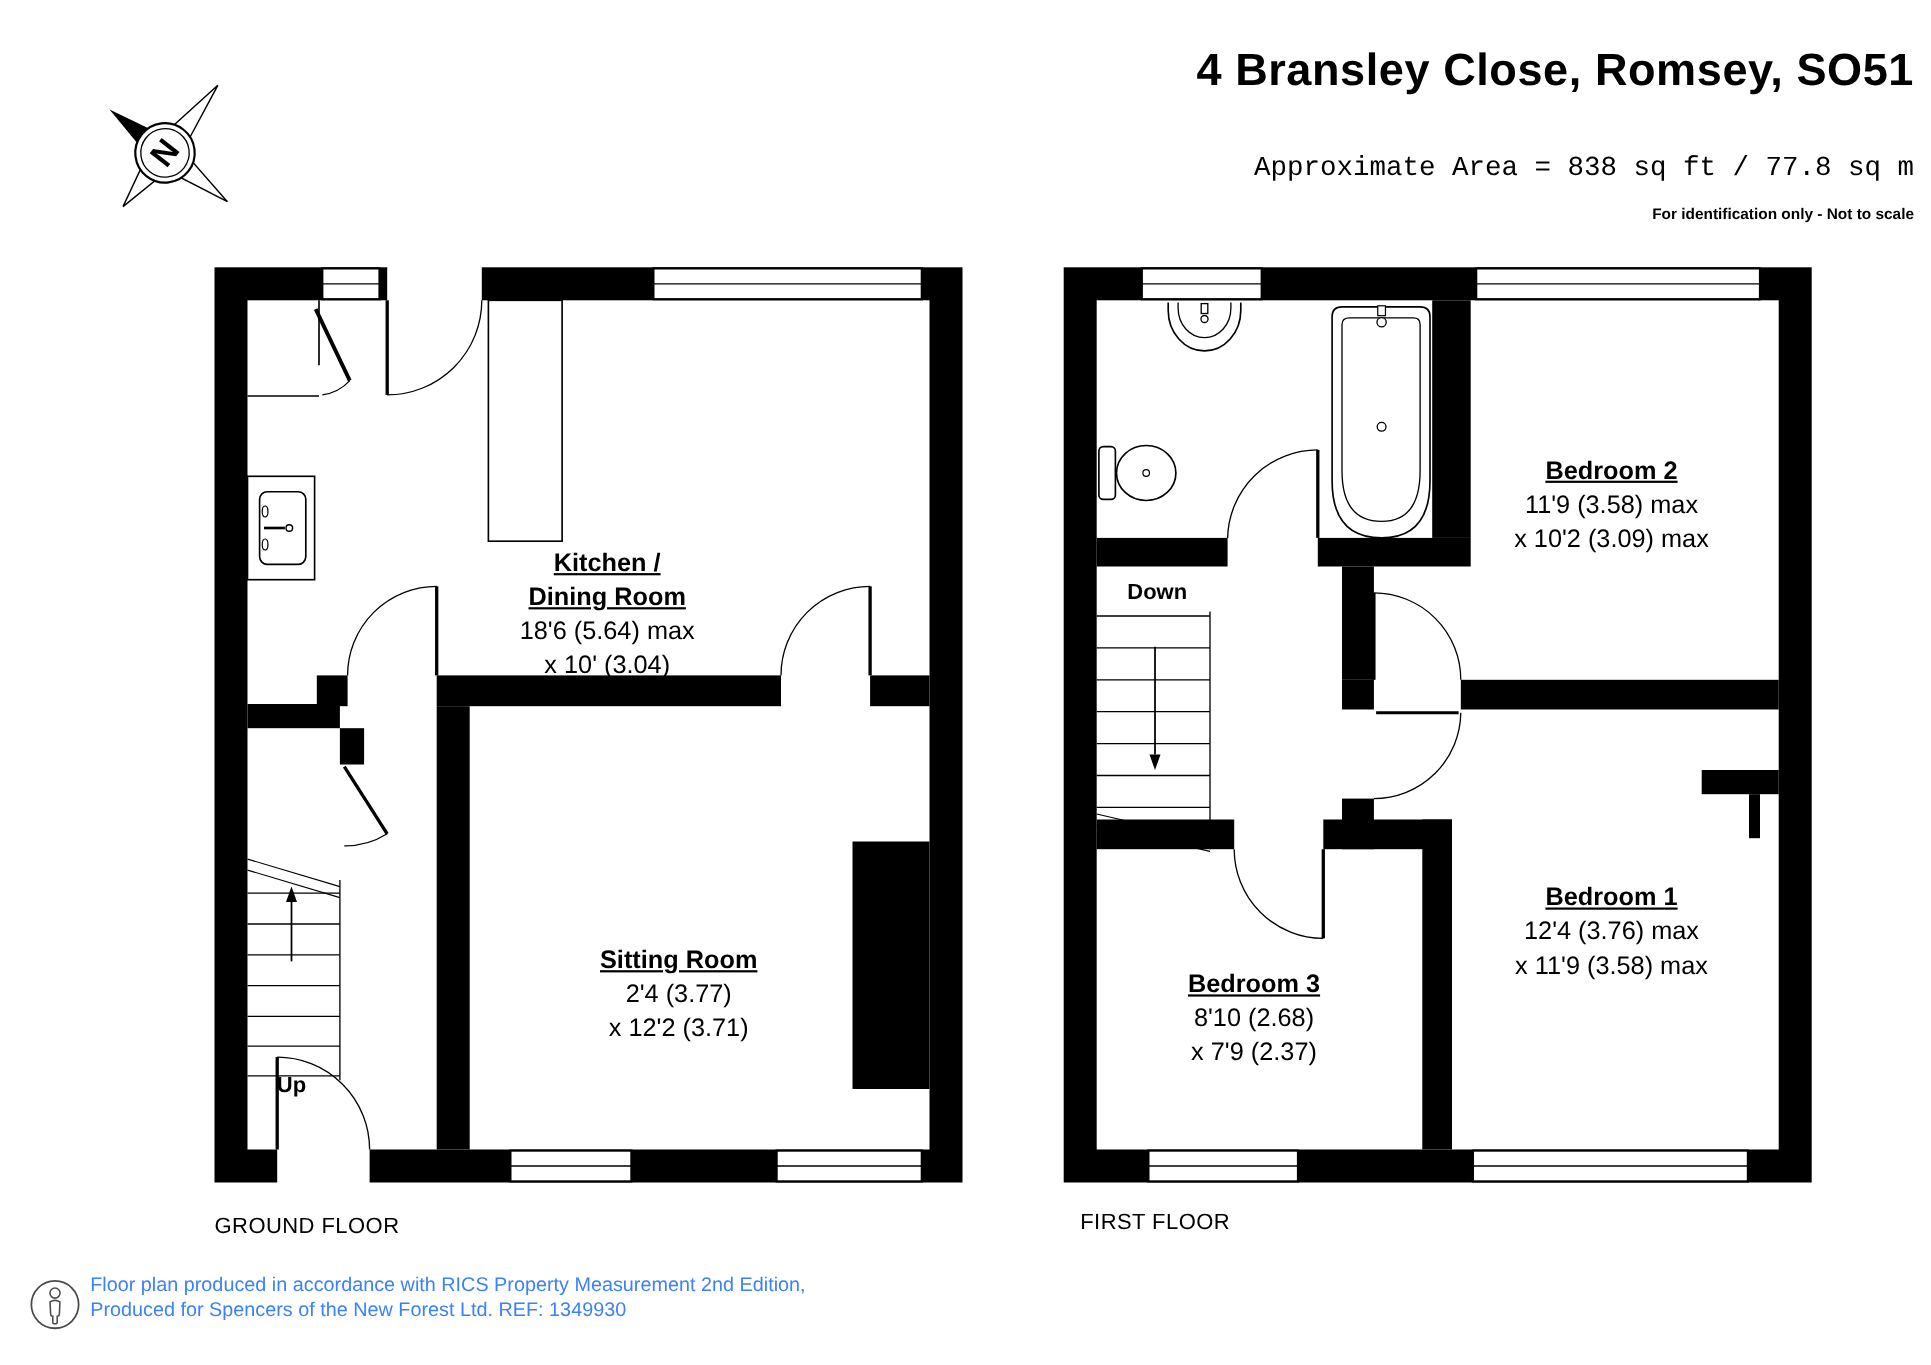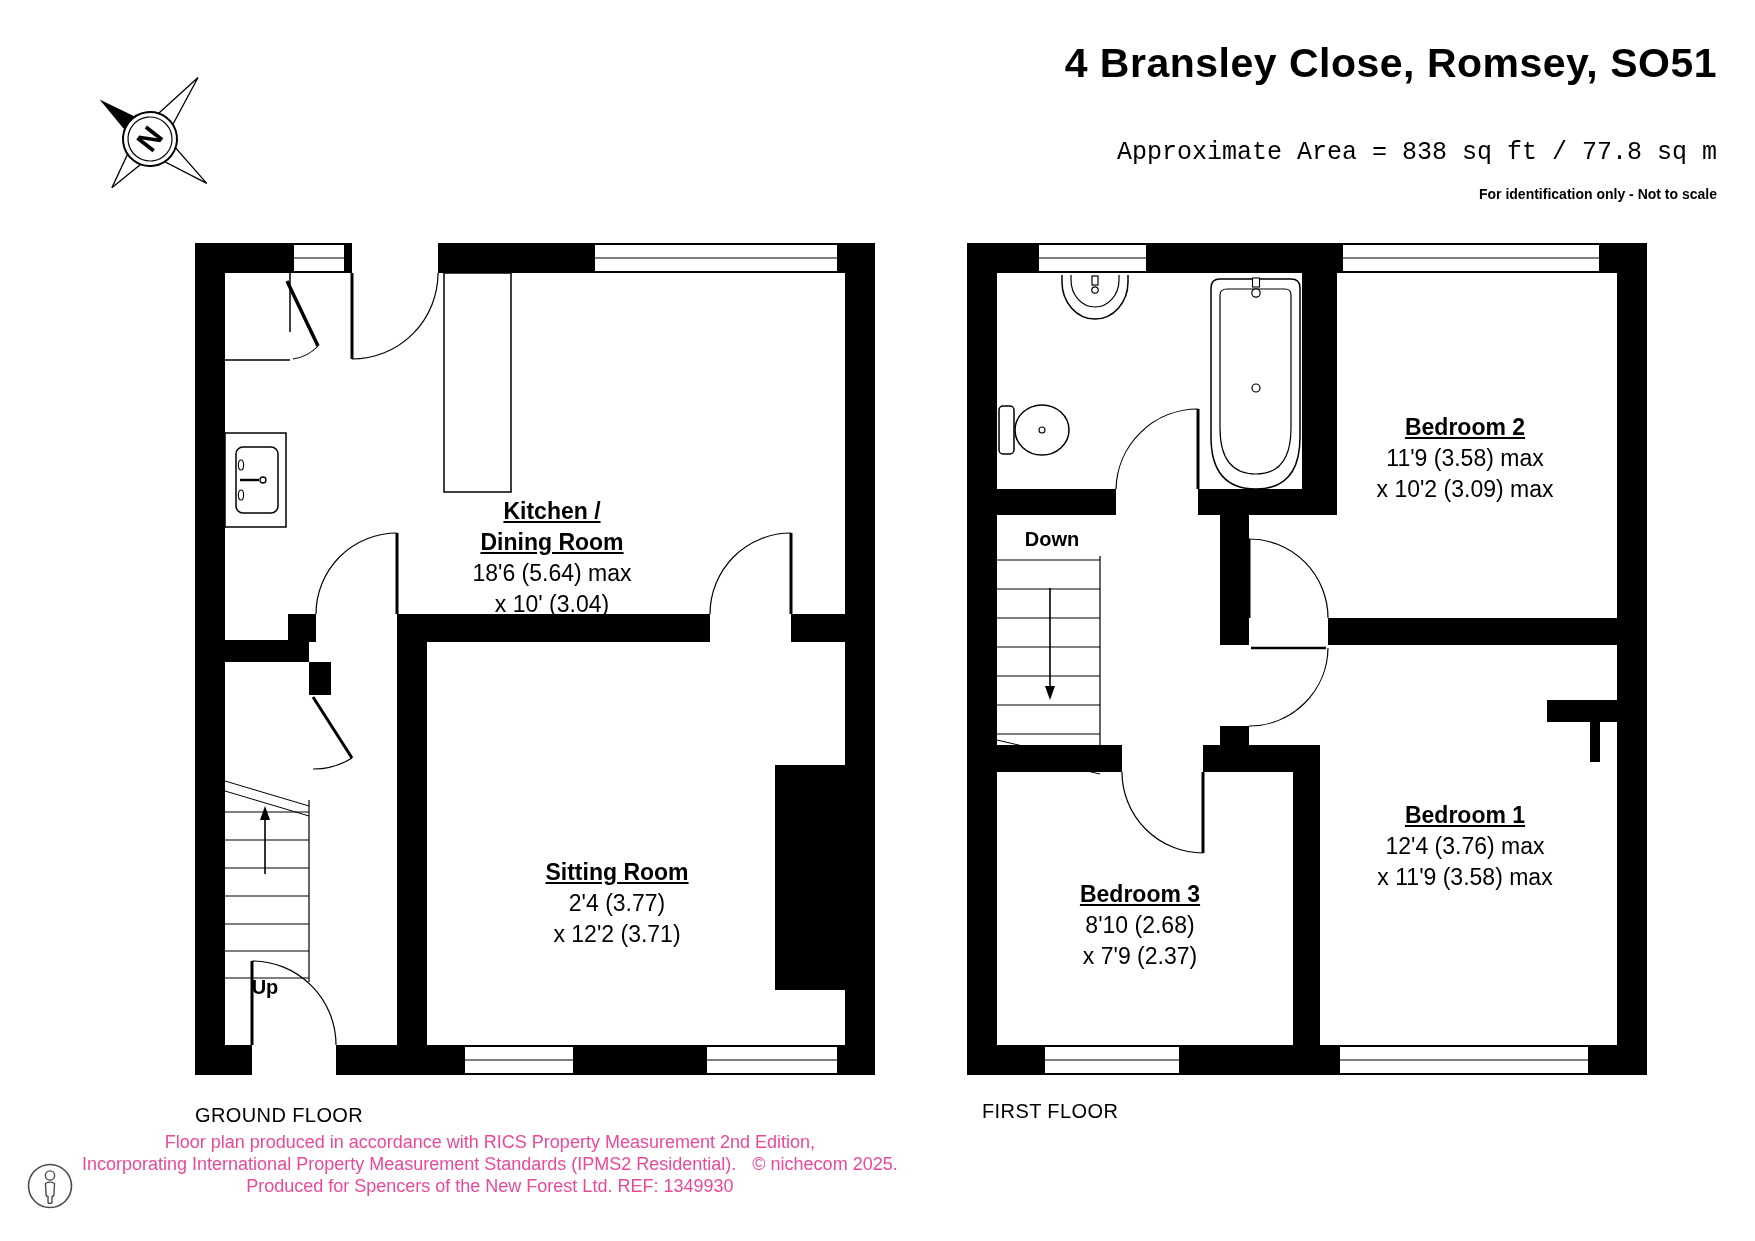--- a/index.html
+++ b/index.html
@@ -1,26 +1,26 @@
 <!DOCTYPE html>
 <html><head>
 <meta charset="utf-8">
 <style>
   html,body{margin:0;padding:0;background:#ffffff;}
   body{width:1755px;height:1241px;position:relative;font-family:"Liberation Sans",sans-serif;color:#000;overflow:hidden;}
-  .hdr{position:absolute;right:38px;text-align:left;}
+  .hdr{position:absolute;right:15px;text-align:left;}
   .hdr-title{top:40px;font-size:41px;font-weight:bold;letter-spacing:.5px;}
   .hdr-area{top:138px;font-size:25px;font-family:Liberation Mono, monospace;}
   .hdr-scale{top:186px;font-size:14px;font-weight:bold;}
   .plan-svg{position:absolute;left:0;top:0;}
   .room-label{position:absolute;text-align:center;font-size:23px;line-height:31px;transform:translateX(-50%);white-space:nowrap;}
   .room-name{font-weight:bold;text-decoration:underline;}
   .floor-label{position:absolute;font-weight:normal;font-size:20px;letter-spacing:.4px;}
   .stair-label{position:absolute;font-weight:bold;font-size:20px;transform:translateX(-50%);}
-  .footer{position:absolute;left:82px;top:1131px;font-size:18px;line-height:22px;color:#ec4899;text-align:center;}
+  .footer{position:absolute;left:82px;top:1157px;font-size:18px;line-height:22px;color:#3b82f6;}
   .footer-icon{position:absolute;left:26px;top:1162px;}
 </style>
 </head>
 <body>
 
 <div class="hdr hdr-title">4 Bransley Close, Romsey, SO51</div>
 <div class="hdr hdr-area">Approximate Area = 838 sq ft / 77.8 sq m</div>
 <div class="hdr hdr-scale">For identification only - Not to scale</div>
 
 <svg class="plan-svg" width="300" height="260" style="left:0;top:0">
@@ -249,15 +249,14 @@
 <div class="floor-label" style="left:195px;top:1104px">GROUND FLOOR</div>
 <div class="floor-label" style="left:982px;top:1100px">FIRST FLOOR</div>
 
 <svg class="footer-icon" width="52" height="52">
   <circle cx="24" cy="24" r="21.5" fill="none" stroke="#4b4b4d" stroke-width="1.6"></circle>
   <circle cx="24" cy="13.5" r="4.6" fill="none" stroke="#4b4b4d" stroke-width="1.4"></circle>
   <path d="M19.5,21.5 Q24,18.8 28.5,21.5 L28,32 Q28,34.5 26,34.5 L26,40 Q26,41.5 24,41.5 Q22,41.5 22,40 L22,34.5 Q20,34.5 20,32 Z" fill="none" stroke="#4b4b4d" stroke-width="1.4"></path>
 </svg>
 <div class="footer">
   <div>Floor plan produced in accordance with RICS Property Measurement 2nd Edition,</div>
-  <div><span>Incorporating International Property Measurement Standards (IPMS2 Residential).</span><span style="margin-left:16px">© nichecom 2025.</span></div>
   <div>Produced for Spencers of the New Forest Ltd.   REF:  1349930</div>
 </div>
 
 </body></html>

